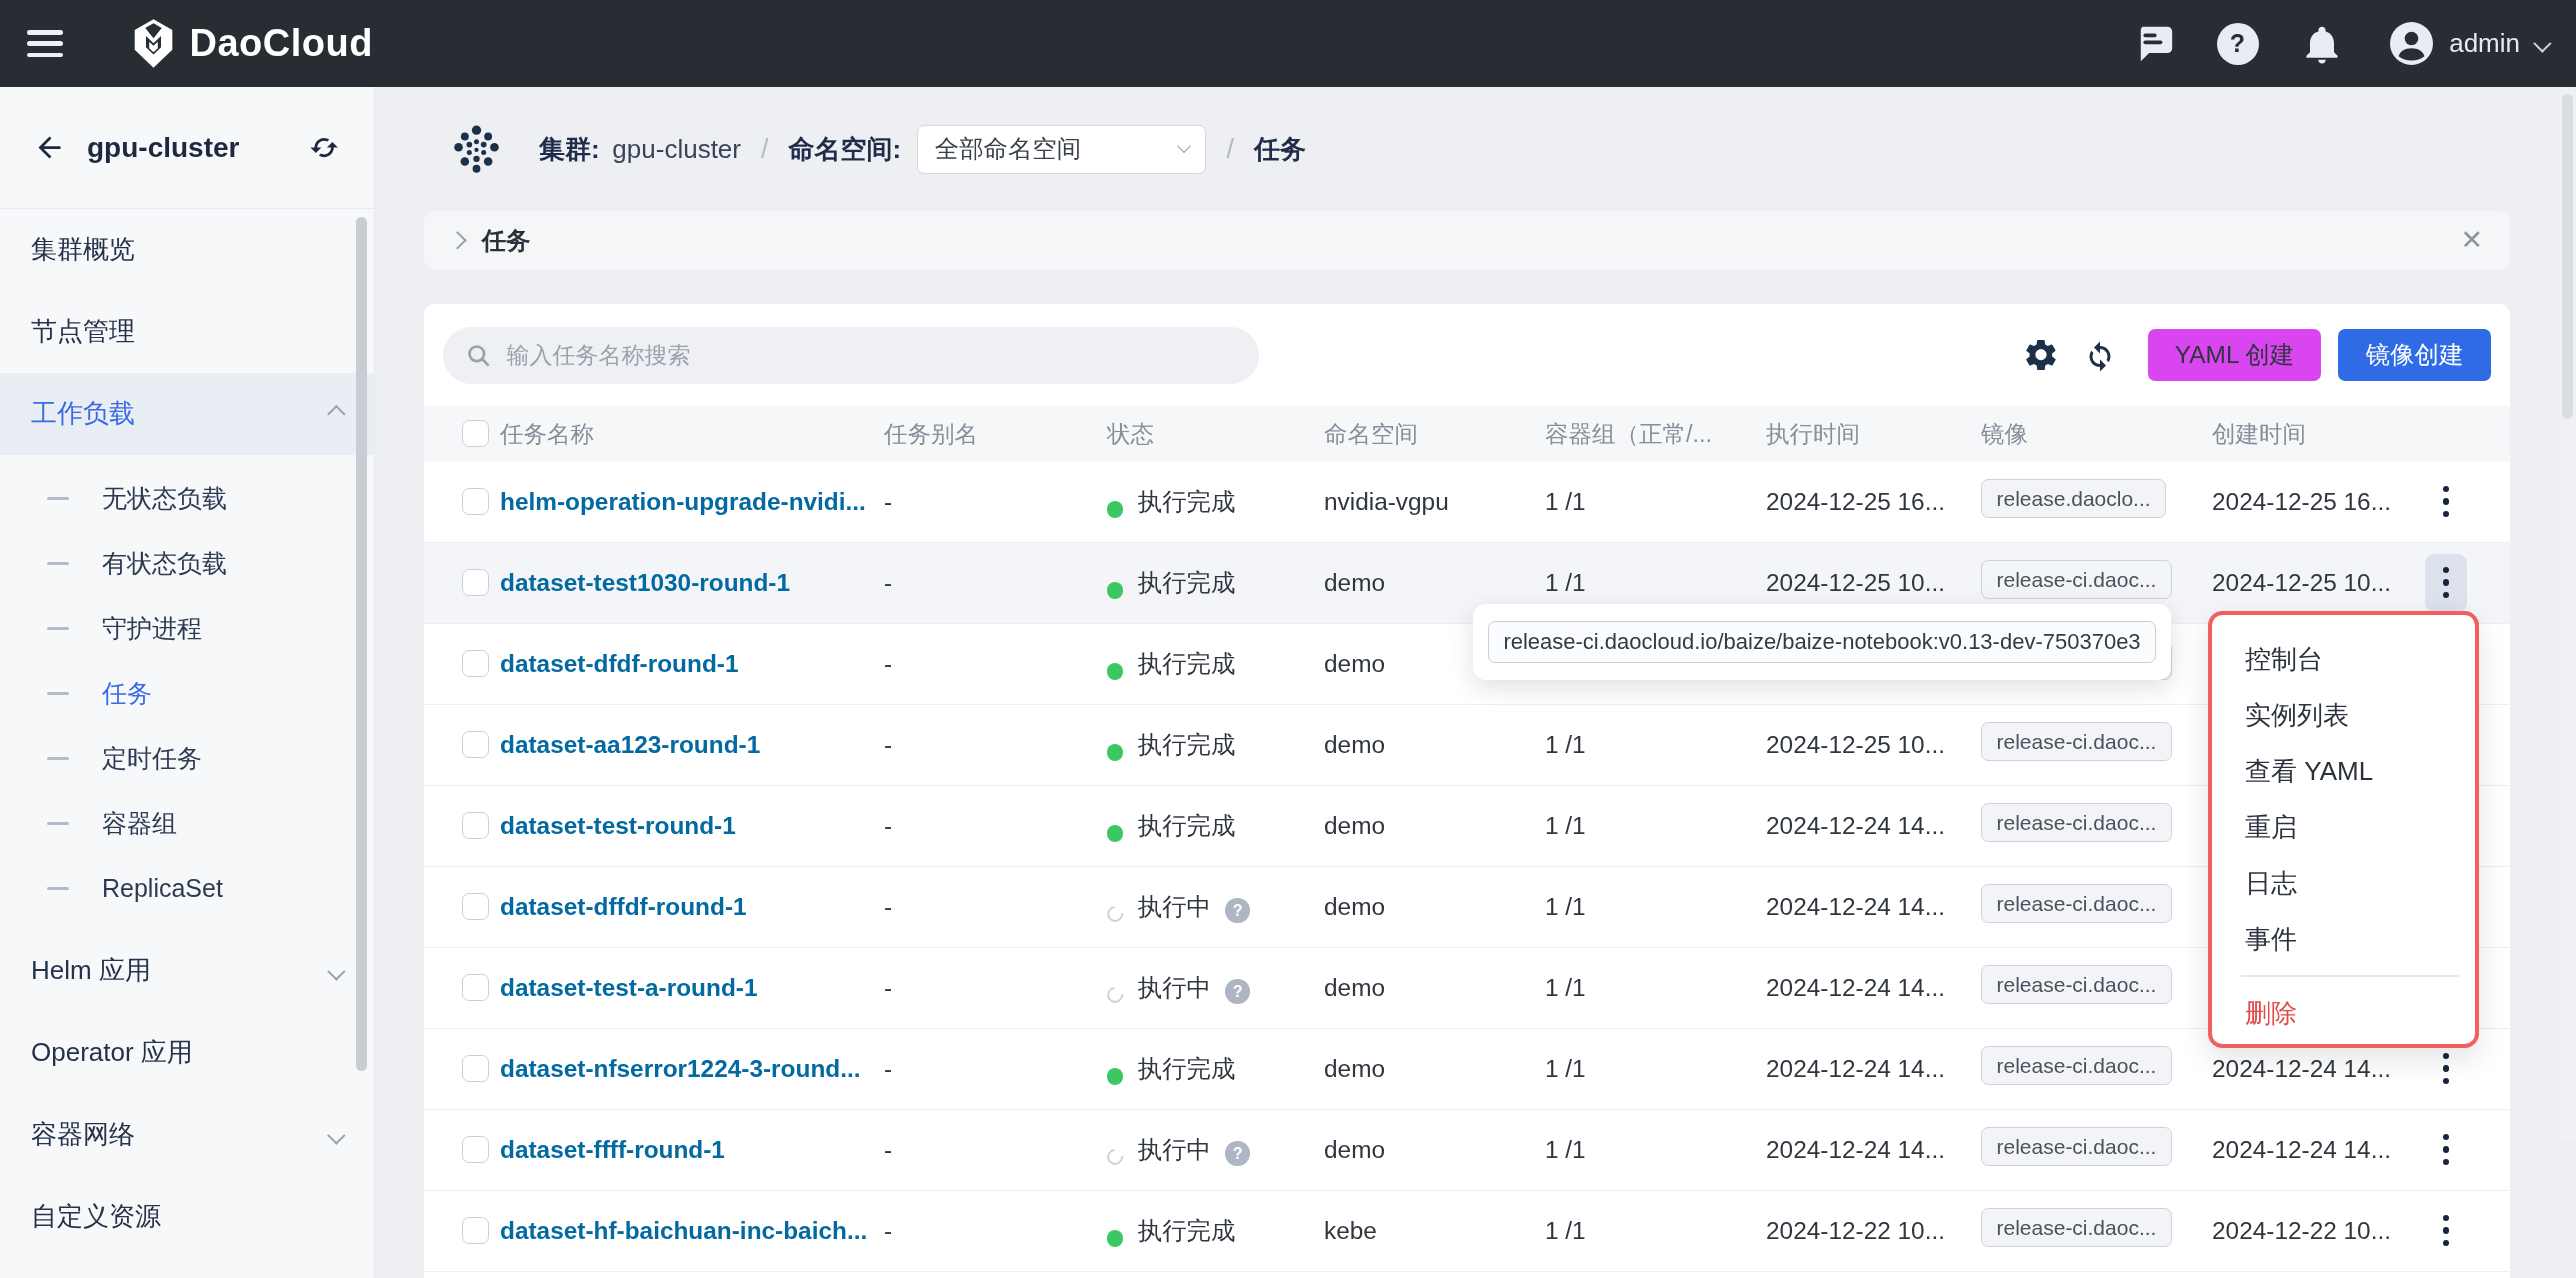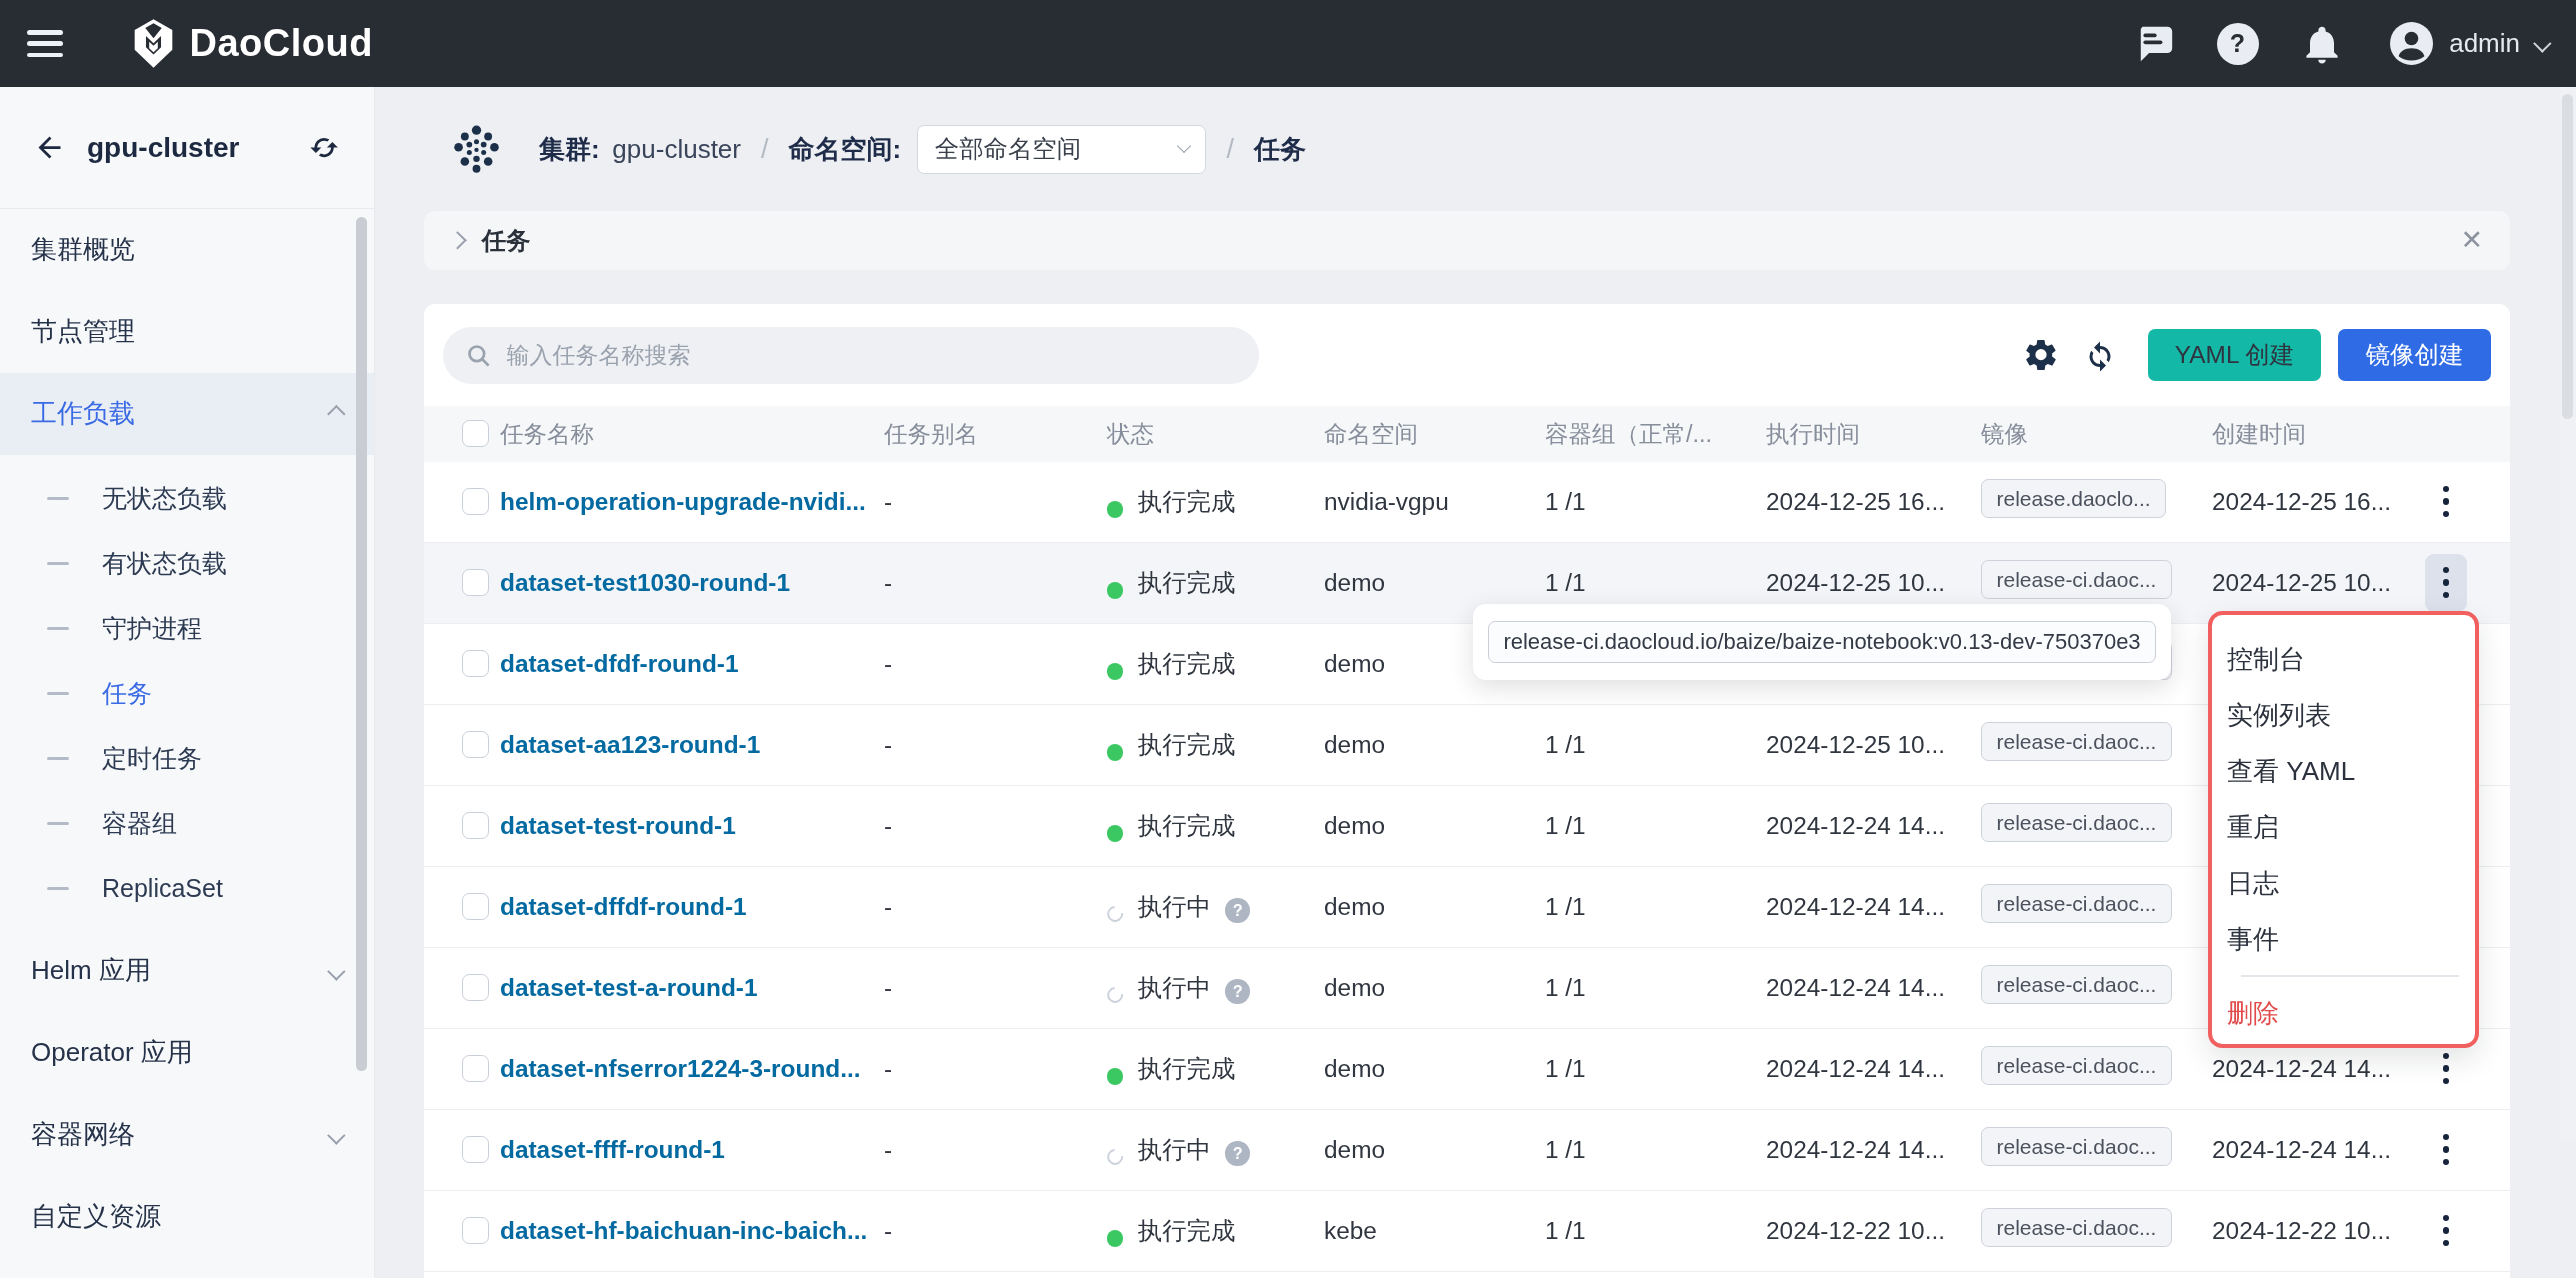--- a/index.html
+++ b/index.html
@@ -68,21 +68,21 @@
 
   .toolbar { position:relative; height:57px; margin-bottom:22px; }
   .search-box { position:absolute; left:19px; top:0; width:816px; height:57px; background:#eef0f4;
                 border-radius:29px; display:flex; align-items:center; padding:0 22px; }
   .search-input { border:none; outline:none; background:transparent; font-size:23px; color:#39404c;
                   margin-left:14.5px; width:705px; font-family:"Liberation Sans", sans-serif; }
   .search-input::placeholder { color:#9aa2ae; }
   .tb-icon { position:absolute; top:7.2px; width:42px; height:42px; display:flex; align-items:center; justify-content:center; cursor:pointer; }
   .btn { position:absolute; top:2.7px; height:52px; border-radius:7.2px; font-size:24.4px; display:flex;
          align-items:center; justify-content:center; cursor:pointer; }
-  .btn-gray { left:1724px; width:173px; background:#14b8a6; color:#2f3540; }
+  .btn-gray { left:1724px; width:173px; background:#d946ef; color:#2f3540; }
   .btn-blue { left:1914px; width:153px; background:#2f6be4; color:#ffffff; }
 
   .row-grid { display:grid; grid-template-columns:38px 384px 223px 217px 221px 221px 215px 231px 213px 1fr;
               align-items:center; padding-left:38px; }
   .thead { height:56px; background:#f6f7f9; color:#878e9b; font-size:23.5px; }
   .trow { height:81px; border-bottom:1.8px solid #eceef2; background:#fff; font-size:24.4px; color:#30363f; }
   .trow.hl { background:#f3f5f8; }
   .cb { width:27px; height:27px; border:1.8px solid #c9cfd9; border-radius:7.2px; background:#fff; cursor:pointer; }
   .cell-name { font-weight:700; color:#0369a1; padding-right:22px; white-space:nowrap; overflow:hidden; }
   .status-cell { display:flex; align-items:flex-end; gap:14.5px; }
@@ -102,21 +102,21 @@
   
   .tooltip { position:absolute; left:1473px; top:604px; width:698px; height:76px; background:#fff;
              border-radius:12.7px; box-shadow:0 7.2px 25px rgba(25,31,45,.14); display:flex; align-items:center;
              justify-content:center; z-index:40; }
   .tooltip .tchip { border:1.8px solid #c9cdd6; border-radius:7.2px; background:#fbfcfd; padding:7.2px 14.5px;
                     font-size:22px; color:#333945; white-space:nowrap; }
 
   .ctx-menu { position:absolute; left:2208px; top:611px; width:271px; height:437px; background:#fff;
               border:4.5px solid #f15f5f; border-radius:14.5px; padding-top:16.3px; z-index:50;
               box-shadow:0 11px 29px rgba(25,31,45,.12); }
-  .menu-item { height:56px; display:flex; align-items:center; padding-left:15px; font-size:26px; color:#2c323d; cursor:pointer;text-align:right; }
+  .menu-item { height:56px; display:flex; align-items:center; padding-left:33px; font-size:26px; color:#2c323d; cursor:pointer;text-align:right; }
   .menu-divider { height:1.8px; background:#e4e7ec; margin:8.1px 16.3px 8.1px 29px; }
   .menu-item.danger { color:#e14b4b; }
 
   .win-scroll { position:absolute; right:0; top:87px; width:16.3px; bottom:0; background:#f0f1f4; z-index:25; }
   .win-thumb { position:absolute; left:2.7px; top:7.2px; width:11px; height:325px; border-radius:5.4px; background:#dadde2; }
 
   svg { display:block; }
 </style>
 </head>
 <body>

